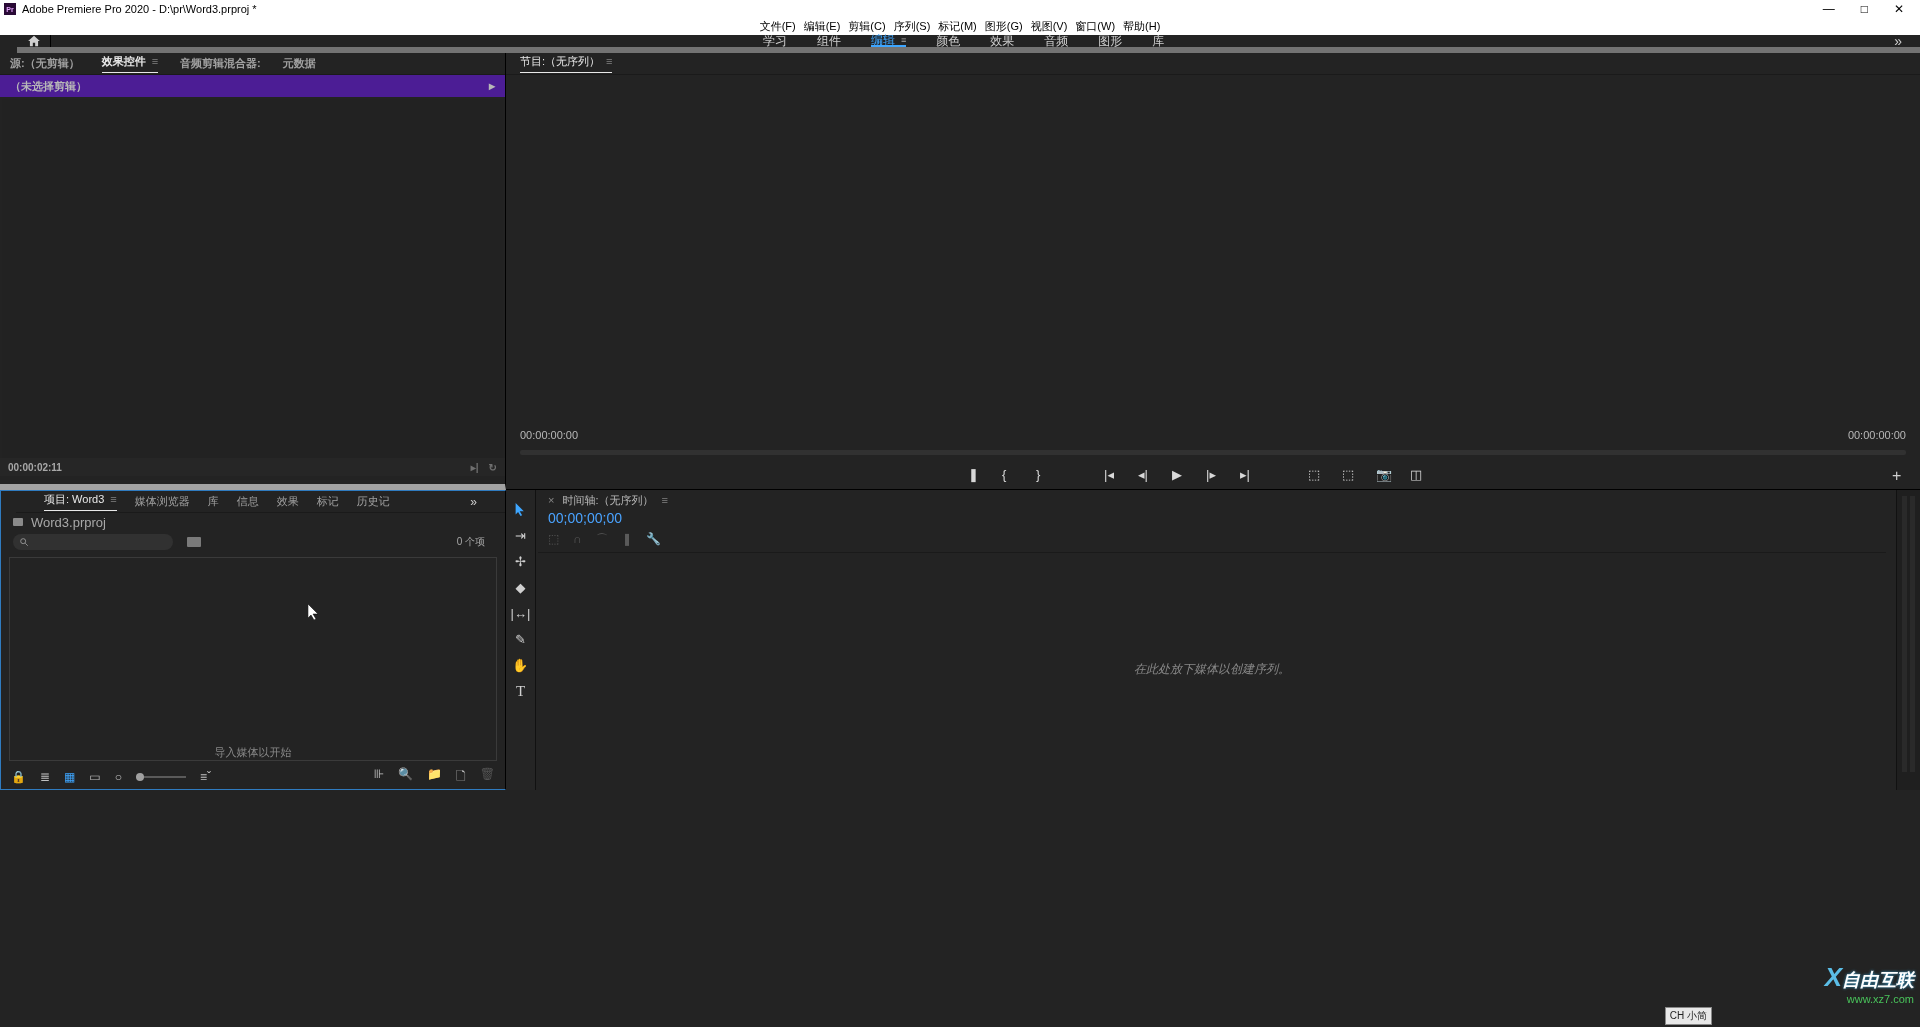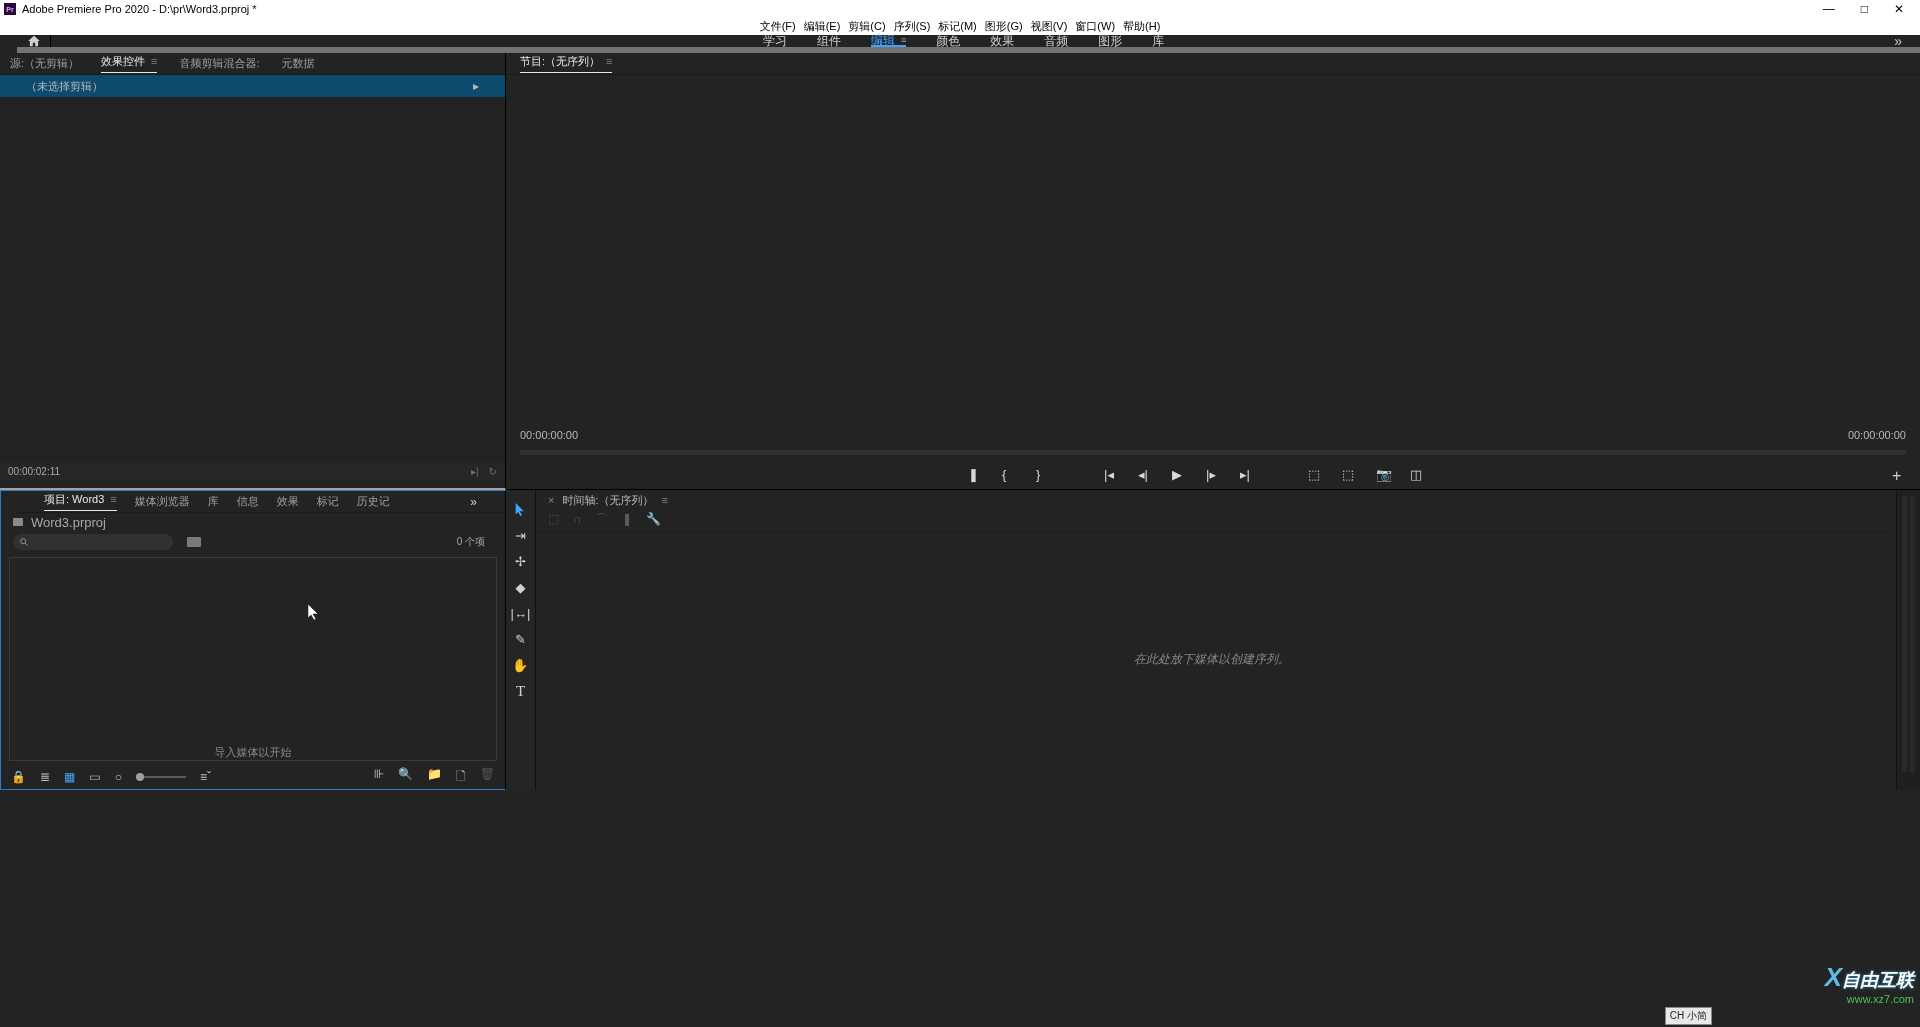--- a/index.html
+++ b/index.html
@@ -30,22 +30,22 @@
   .main { display: grid; grid-template-columns: 506px 1fr; grid-template-rows: 437px 300px; height: calc(1027px - 18px - 17px - 30px); }
   
   .panel { background: #232323; position: relative; }
   .panel-tabs { height: 22px; display: flex; align-items: center; gap: 22px; padding: 0 10px; border-bottom: 1px solid #1a1a1a; }
   .panel-tab { font-size: 11px; color: #a0a0a0; cursor: default; }
   .panel-tab.active { color: #e8e8e8; border-bottom: 1px solid #e8e8e8; padding-bottom: 3px; }
   .panel-tab .menu-ind { margin-left: 6px; color: #808080; font-size: 11px; }
   .panel-tabs .overflow-tabs { margin-left: auto; font-size: 12px; color: #d0d0d0; }
   
   
-  .source-panel { border-right: 1px solid #000; border-bottom: 2px solid #a3a3a3; }
-  .subheader { height: 22px; display: flex; align-items: center; padding: 0 26px; font-size: 11px; color: #b8b8b8; background: #0c4a6e; }
+  .source-panel { border-right: 1px solid #000; border-bottom: 6px solid #a3a3a3; font-weight: bold; }
+  .subheader { height: 22px; display: flex; align-items: center; padding: 0 10px; font-size: 11px; color: #b8b8b8; background: #4c1d95; }
   .subheader .arrow { margin-left: auto; font-size: 12px; }
   .source-body { height: calc(100% - 22px - 22px - 18px); background: #222; margin: 2px; }
   .source-footer { position: absolute; bottom: 8px; left: 0; right: 0; height: 18px; display: flex; align-items: center; padding: 0 8px; font-size: 10px; color: #a8a8a8; background: #262626; }
   .source-footer .icons { margin-left: auto; display: flex; gap: 10px; }
   .source-footer .icons span { color: #707070; }
   
   
   .program-panel { border-bottom: 1px solid #000; display: flex; flex-direction: column; }
   .program-panel .panel-tabs { padding-left: 14px; }
   .program-body { flex: 1; background: #232323; }
@@ -268,20 +268,21 @@
       <span class="tool">✎</span>
       <span class="tool">✋</span>
       <span class="tool" style="font-family:serif;font-size:15px;">T</span>
     </div>
     <div class="timeline-main">
       <div class="timeline-header">
         <span class="close-x">×</span>
         <span>时间轴:（无序列）</span>
         <span class="menu-ind" style="color:#808080;">≡</span>
       </div>
+      <div class="timeline-timecode">00;00;00;00</div>
       <div class="timeline-icons">
         <span>⬚</span>
         <span>∩</span>
         <span>⌒</span>
         <span>❚</span>
         <span style="color:#c8c8c8;">🔧</span>
       </div>
       <div class="timeline-body">
         <span class="placeholder">在此处放下媒体以创建序列。</span>
       </div>

